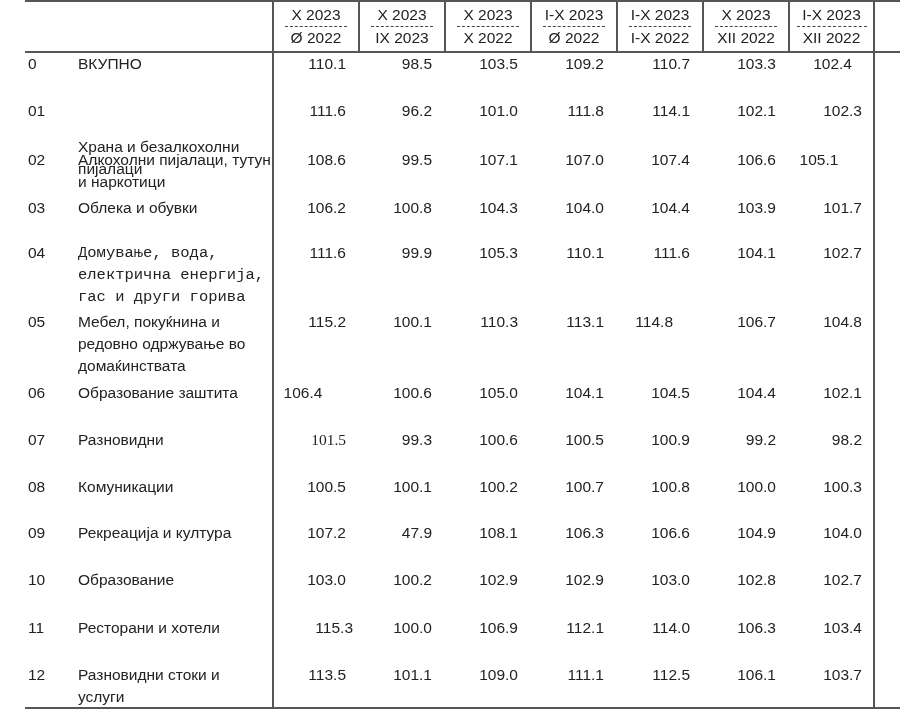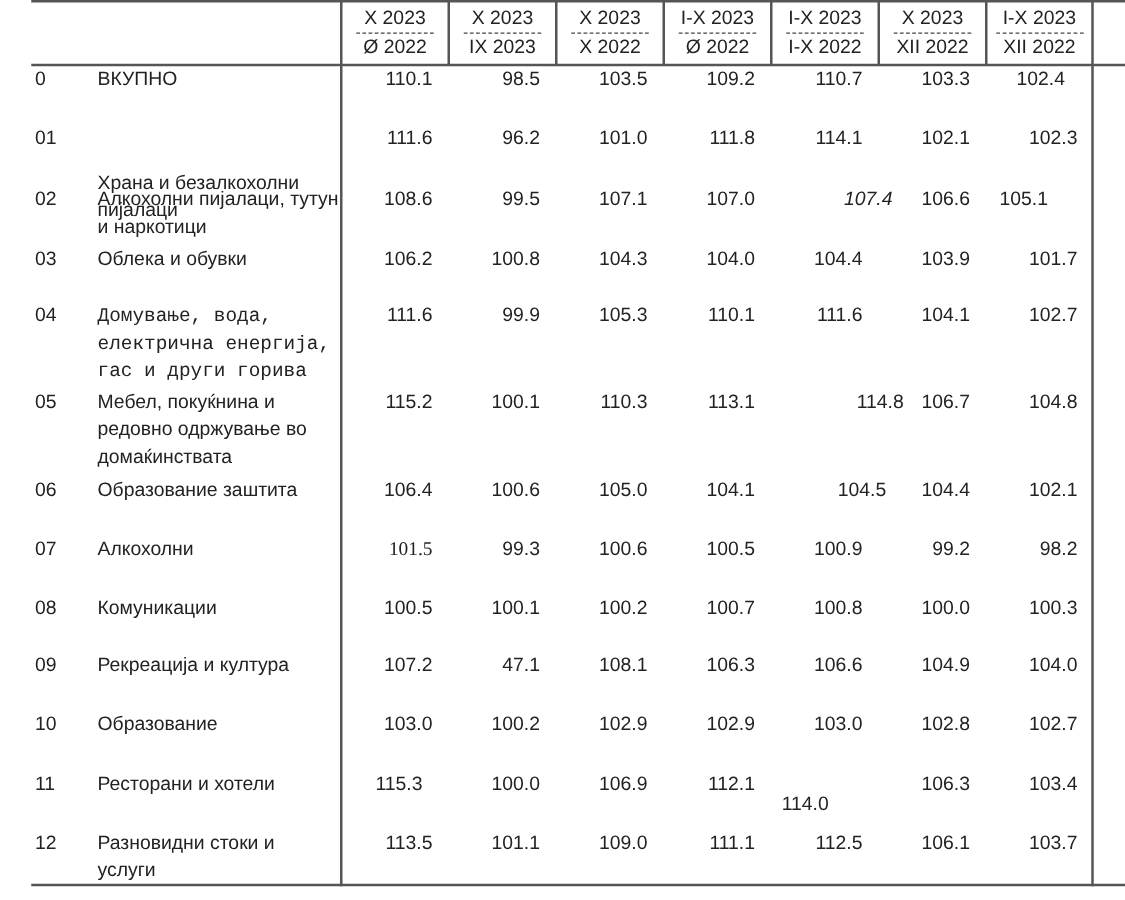--- a/index.html
+++ b/index.html
@@ -156,21 +156,21 @@
     <span class="val" style="left:751px;">102.3</span>
   </div>
 
   <div class="row" style="top:149px;">
     <span class="code">02</span>
     <span class="label" style="width:195px;">Алкохолни пијалаци, тутун и наркотици</span>
     <span class="val" style="left:235px;">108.6</span>
     <span class="val" style="left:321px;">99.5</span>
     <span class="val" style="left:407px;">107.1</span>
     <span class="val" style="left:493px;">107.0</span>
-    <span class="val" style="left:603px;font-style:italic;">107.4</span>
+    <span class="val" style="left:579px;">107.4</span>
     <span class="val" style="left:665px;">106.6</span>
     <span class="val" style="left:751px;text-align:center;">105.1</span>
   </div>
 
   <div class="row" style="top:197px;">
     <span class="code">03</span>
     <span class="label">Облека и обувки</span>
     <span class="val" style="left:235px;">106.2</span>
     <span class="val" style="left:321px;">100.8</span>
     <span class="val" style="left:407px;">104.3</span>
@@ -192,40 +192,40 @@
     <span class="val" style="left:751px;">102.7</span>
   </div>
 
   <div class="row" style="top:311px;">
     <span class="code">05</span>
     <span class="label" style="width:180px;">Мебел, покуќнина и редовно одржување во домаќинствата</span>
     <span class="val" style="left:235px;">115.2</span>
     <span class="val" style="left:321px;">100.1</span>
     <span class="val" style="left:407px;">110.3</span>
     <span class="val" style="left:493px;">113.1</span>
-    <span class="val" style="left:612px;">114.8</span>
+    <span class="val" style="left:562px;">114.8</span>
     <span class="val" style="left:665px;">106.7</span>
     <span class="val" style="left:751px;">104.8</span>
   </div>
 
   <div class="row" style="top:382px;">
     <span class="code">06</span>
     <span class="label">Образование заштита</span>
-    <span class="val" style="left:235px;">106.4</span>
+    <span class="val" style="left:235px;text-align:center;">106.4</span>
     <span class="val" style="left:321px;">100.6</span>
     <span class="val" style="left:407px;">105.0</span>
     <span class="val" style="left:493px;">104.1</span>
-    <span class="val" style="left:598px;">104.5</span>
+    <span class="val" style="left:579px;">104.5</span>
     <span class="val" style="left:665px;">104.4</span>
     <span class="val" style="left:751px;">102.1</span>
   </div>
 
   <div class="row" style="top:429px;">
     <span class="code">07</span>
-    <span class="label">Алкохолни</span>
+    <span class="label">Разновидни</span>
     <span class="val" style="left:235px;font-family:Liberation Serif, serif;">101.5</span>
     <span class="val" style="left:321px;">99.3</span>
     <span class="val" style="left:407px;">100.6</span>
     <span class="val" style="left:493px;">100.5</span>
     <span class="val" style="left:579px;">100.9</span>
     <span class="val" style="left:665px;">99.2</span>
     <span class="val" style="left:751px;">98.2</span>
   </div>
 
   <div class="row" style="top:476px;">
@@ -237,21 +237,21 @@
     <span class="val" style="left:493px;">100.7</span>
     <span class="val" style="left:579px;">100.8</span>
     <span class="val" style="left:665px;">100.0</span>
     <span class="val" style="left:751px;">100.3</span>
   </div>
 
   <div class="row" style="top:522px;">
     <span class="code">09</span>
     <span class="label">Рекреација и култура</span>
     <span class="val" style="left:235px;">107.2</span>
-    <span class="val" style="left:321px;">47.1</span>
+    <span class="val" style="left:321px;">47.9</span>
     <span class="val" style="left:407px;">108.1</span>
     <span class="val" style="left:493px;">106.3</span>
     <span class="val" style="left:579px;">106.6</span>
     <span class="val" style="left:665px;">104.9</span>
     <span class="val" style="left:751px;">104.0</span>
   </div>
 
   <div class="row" style="top:569px;">
     <span class="code">10</span>
     <span class="label">Образование</span>
@@ -260,25 +260,25 @@
     <span class="val" style="left:407px;">102.9</span>
     <span class="val" style="left:493px;">102.9</span>
     <span class="val" style="left:579px;">103.0</span>
     <span class="val" style="left:665px;">102.8</span>
     <span class="val" style="left:751px;">102.7</span>
   </div>
 
   <div class="row" style="top:617px;">
     <span class="code">11</span>
     <span class="label">Ресторани и хотели</span>
-    <span class="val" style="left:227px;">115.3</span>
+    <span class="val" style="left:242px;">115.3</span>
     <span class="val" style="left:321px;">100.0</span>
     <span class="val" style="left:407px;">106.9</span>
     <span class="val" style="left:493px;">112.1</span>
-    <span class="val" style="left:552px;margin-top:16px;">114.0</span>
+    <span class="val" style="left:579px;">114.0</span>
     <span class="val" style="left:665px;">106.3</span>
     <span class="val" style="left:751px;">103.4</span>
   </div>
 
   <div class="row" style="top:664px;">
     <span class="code">12</span>
     <span class="label" style="width:160px;">Разновидни стоки и услуги</span>
     <span class="val" style="left:235px;">113.5</span>
     <span class="val" style="left:321px;">101.1</span>
     <span class="val" style="left:407px;">109.0</span>

